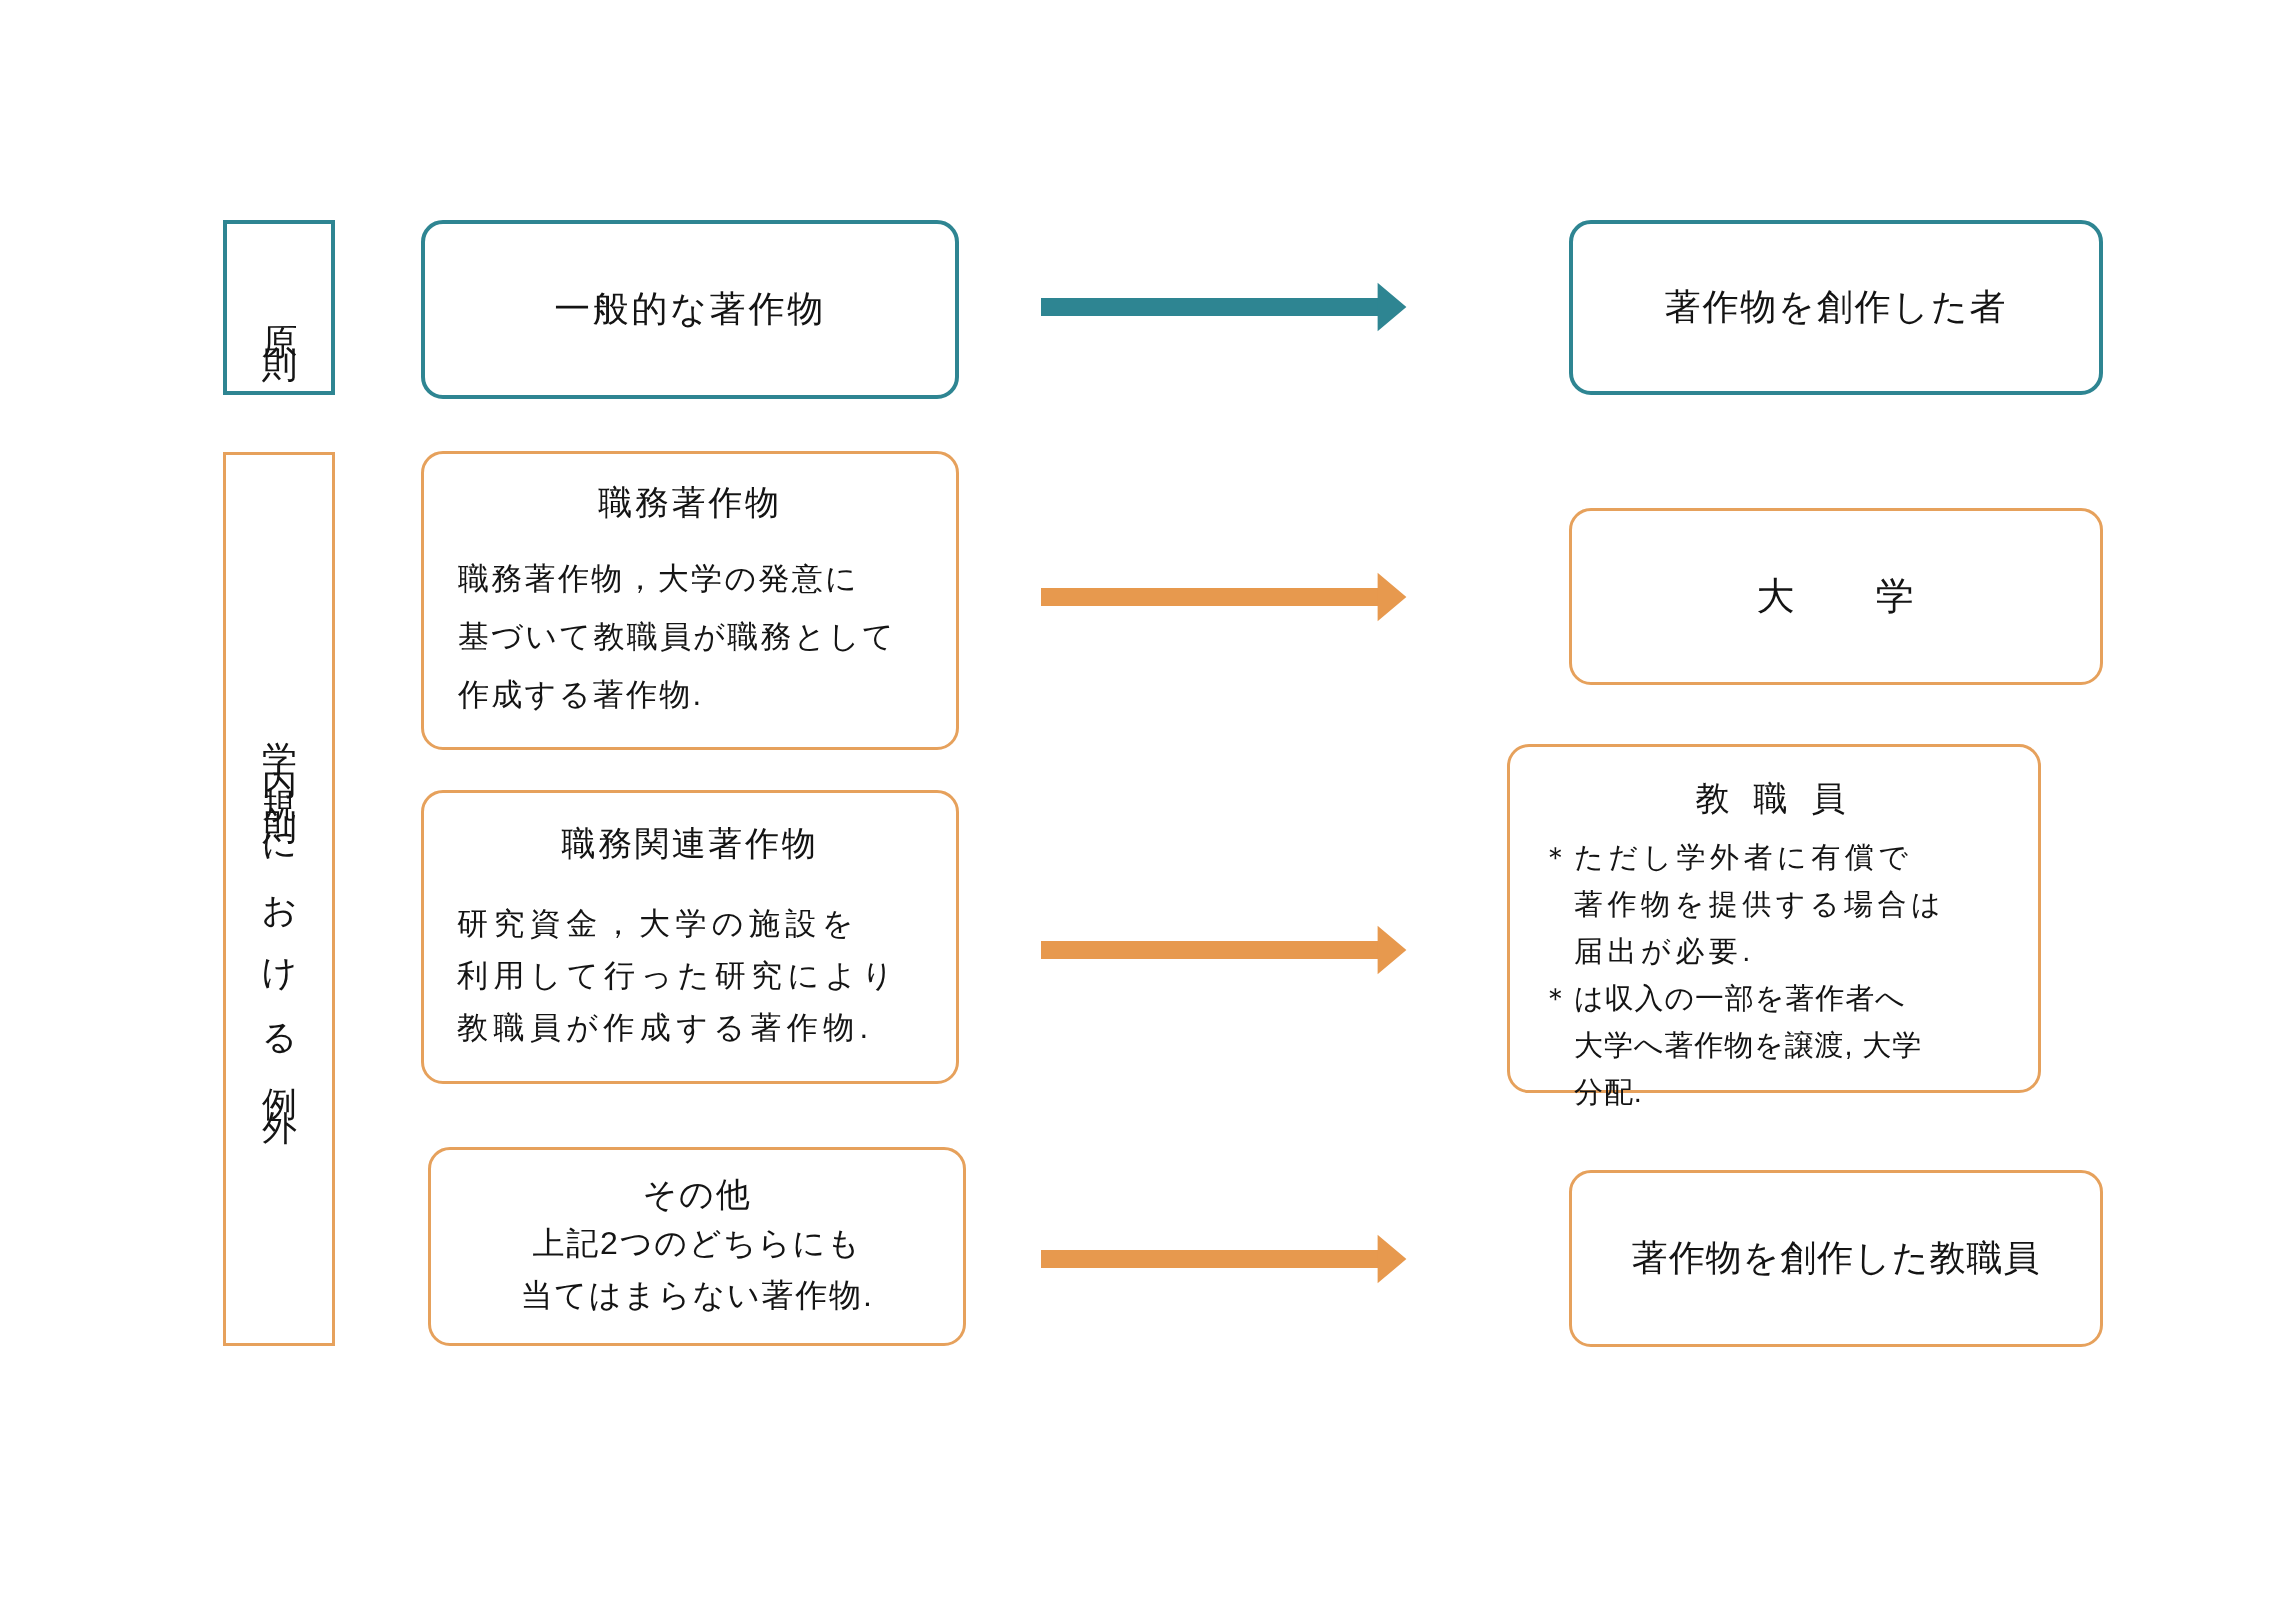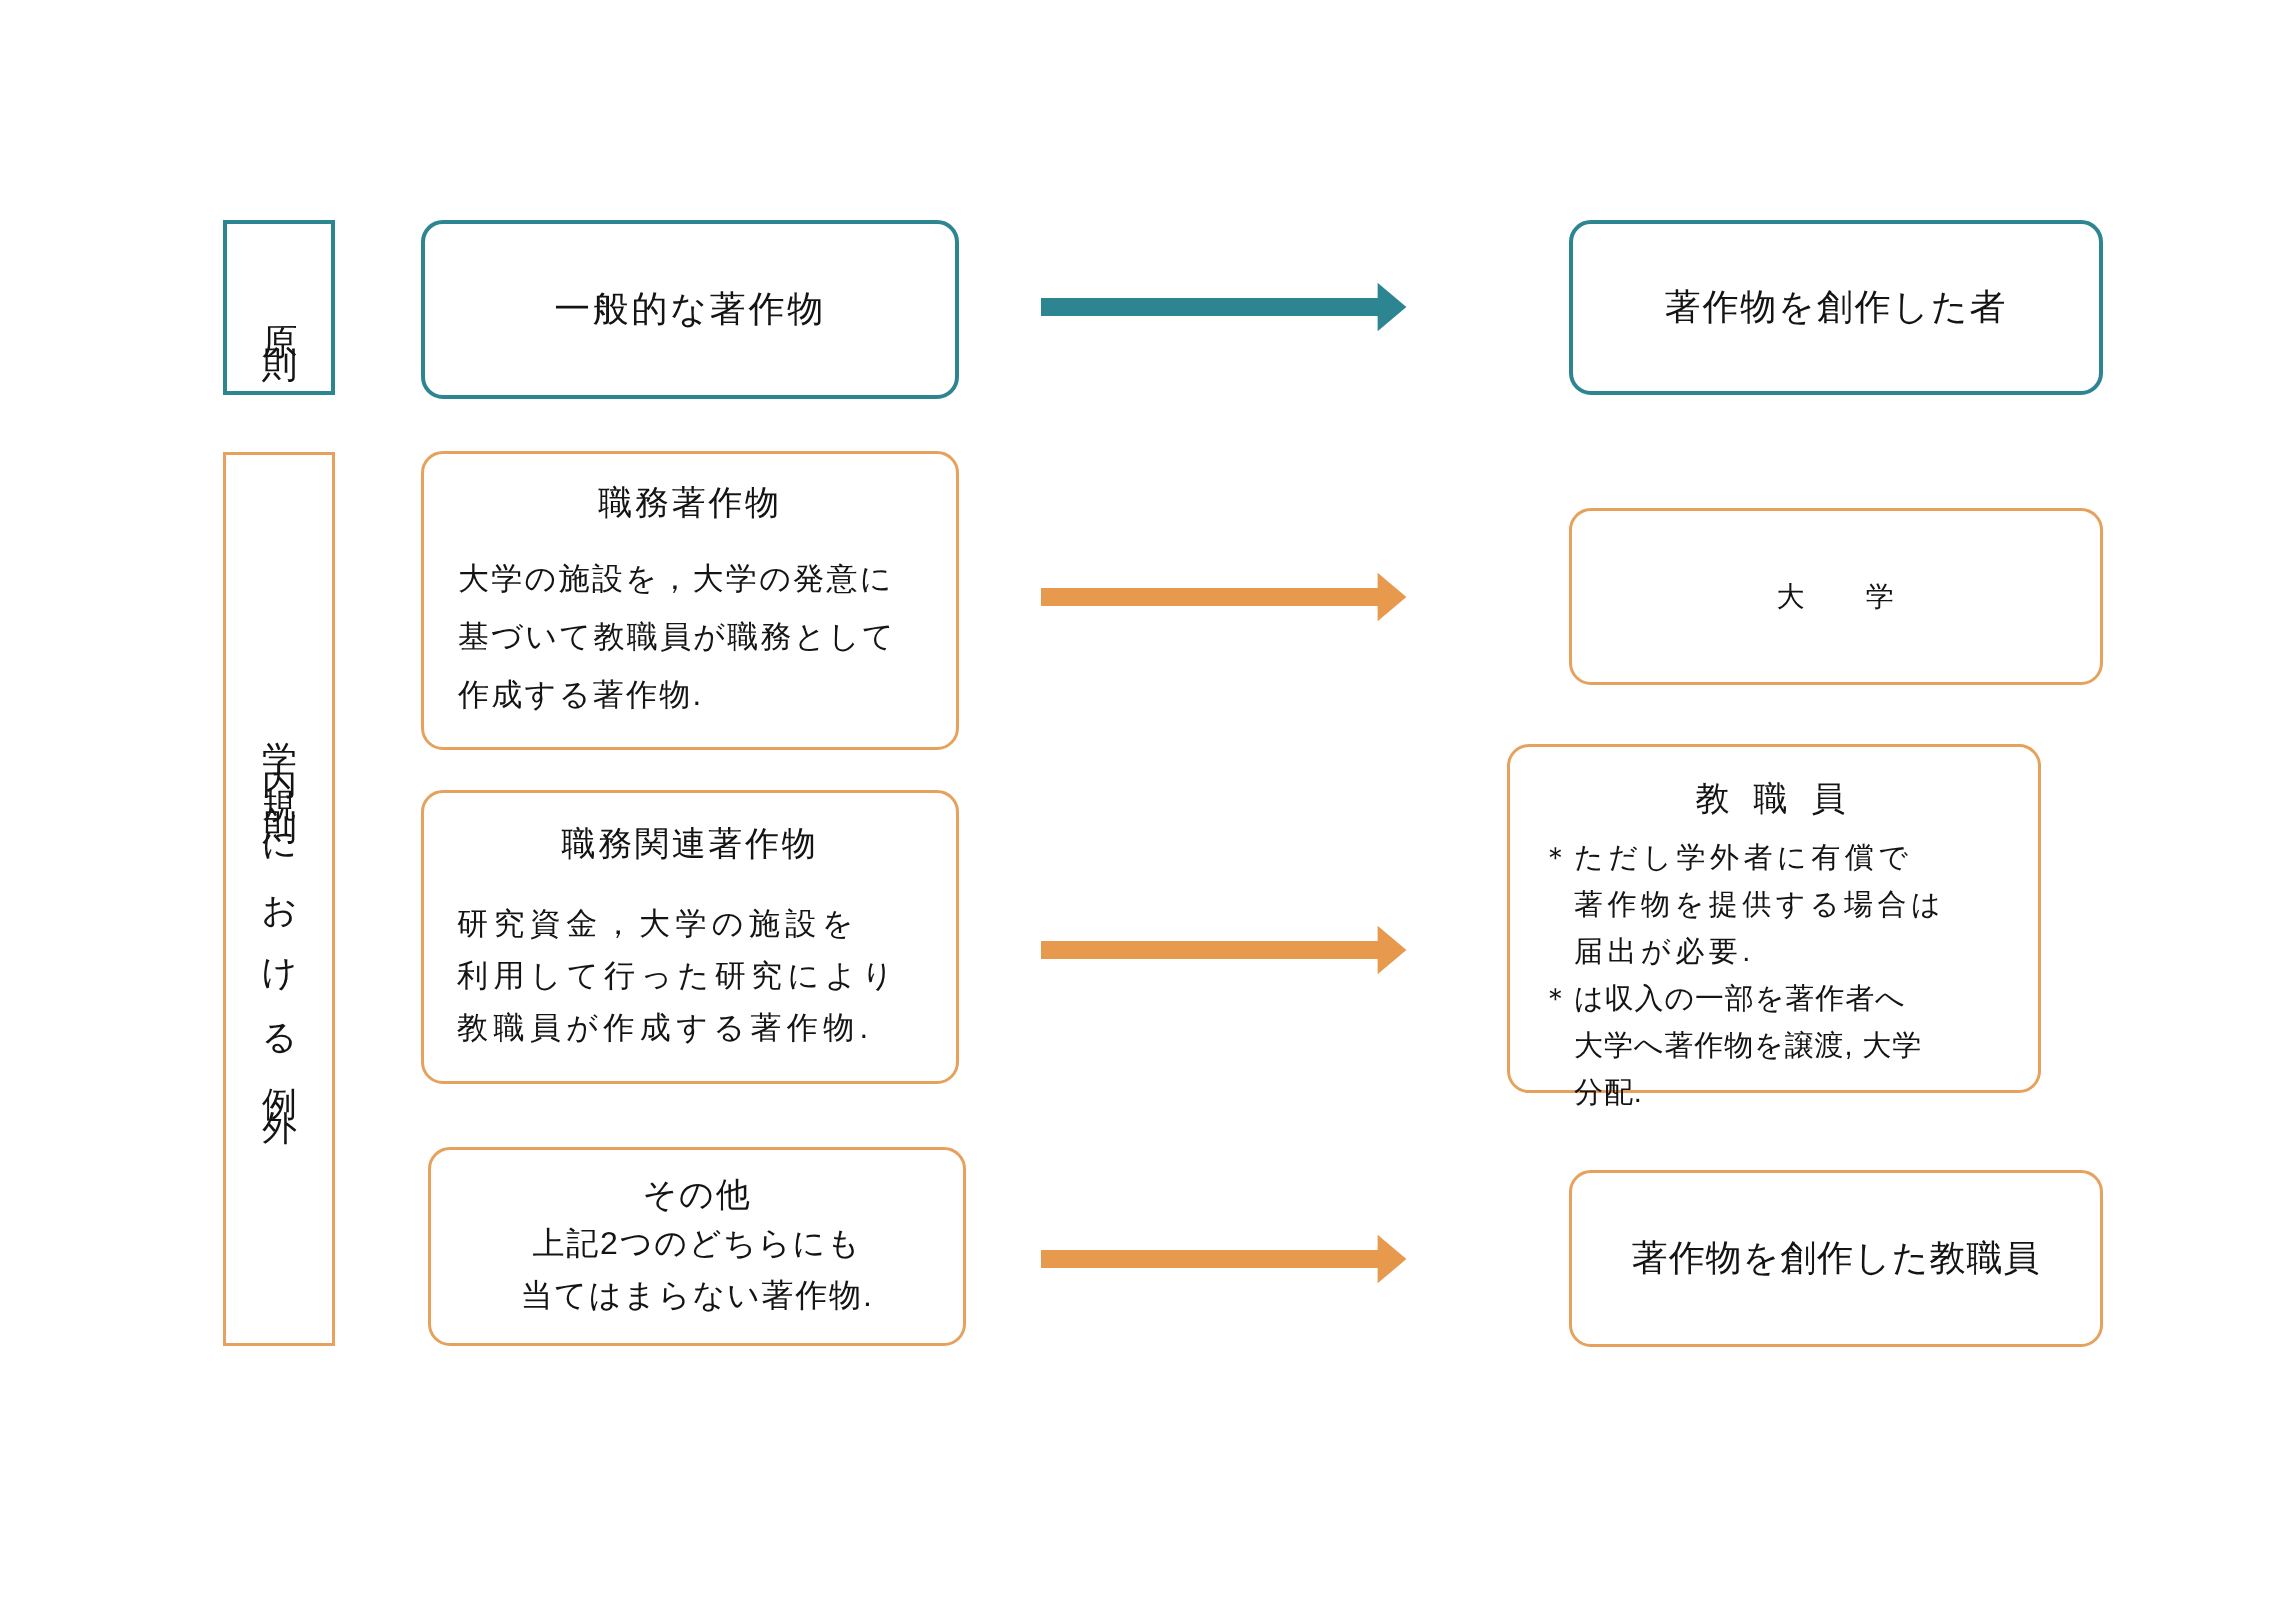--- a/index.html
+++ b/index.html
@@ -36,21 +36,21 @@
   .card-title {
     text-align:center; font-size:34px; line-height:42px; letter-spacing:2.7px;
   }
   .card-body { font-size:31px; }
   .body-line { white-space:nowrap; }
   #row2-body { margin:27px 0 0 34px; line-height:58px; letter-spacing:2.3px; }
   #row3-body { margin:34px 0 0 33px; line-height:52px; letter-spacing:5.4px; }
   #row4-content { padding-top:22px; text-align:center; }
   #row4-title { font-size:34px; line-height:45px; letter-spacing:1.8px; }
   .row4-line { font-size:32px; line-height:52px; letter-spacing:1.8px; }
-  #univ-text { font-size:28px; letter-spacing:1.8px; white-space:pre; }
+  #univ-text { font-size:38px; letter-spacing:1.8px; white-space:pre; }
   #staff-title { text-align:center; font-size:34px; line-height:40px; letter-spacing:7.2px; margin-top:31px; }
   #staff-notes { margin:16.3px 20px 0 31px; font-size:29px; line-height:47px; }
   .note { display:flex; align-items:flex-start; }
   .note-marker { width:33px; flex:0 0 33px; }
   .note-lines { flex:1; }
   .note-ls-wide  .body-line { letter-spacing:4.5px; }
   .note-ls-tight .body-line { letter-spacing:0.9px; }
   .arrow { position:absolute; }
   .arrow-teal   { fill:#2E8592; }
   .arrow-orange { fill:#E7994E; }
@@ -77,21 +77,21 @@
     <span class="big-label" style="letter-spacing:1.8px;">著作物を創作した者</span>
   </div>
 
   <div class="box orange center-flex" style="left:223px; top:452px; width:112px; height:894px;">
     <span id="exception-label-text" class="vtext">学内規則における例外</span>
   </div>
 
   <div class="box orange rounded" style="left:421px; top:451px; width:538px; height:299px;">
     <div class="card-title" style="margin-top:27px;">職務著作物</div>
     <div id="row2-body" class="card-body">
-      <div class="body-line">大学の施設を，大学の発意に</div>
+      <div class="body-line">職務著作物，大学の発意に</div>
       <div class="body-line">基づいて教職員が職務として</div>
       <div class="body-line">作成する著作物.</div>
     </div>
   </div>
 
   <svg class="arrow" style="left:1040px; top:570px;" width="380" height="54" viewBox="0 0 420 60">
     <rect class="arrow-orange" x="0" y="20" width="378" height="20"></rect>
     <polygon class="arrow-orange" points="374,3 374,57 406,30"></polygon>
   </svg>
 

